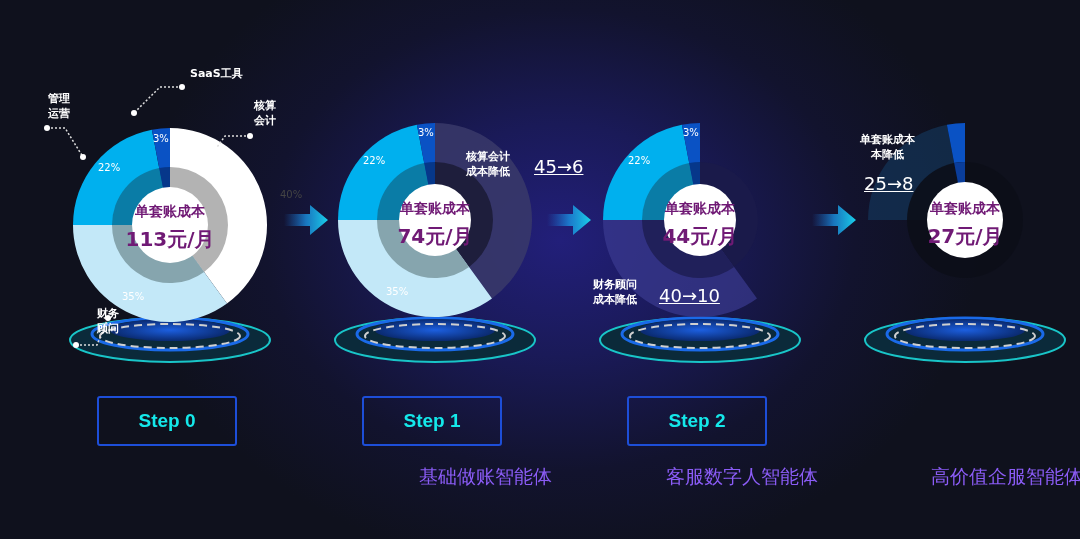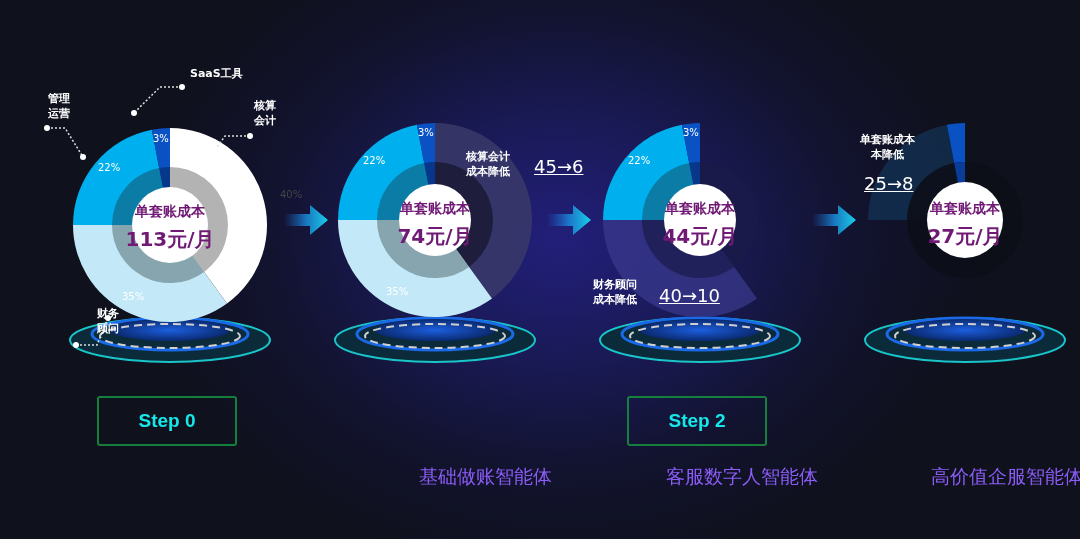--- a/index.html
+++ b/index.html
@@ -8,21 +8,21 @@
     font-family:"DejaVu Sans","Liberation Sans",sans-serif;color:#fff;}
   .panel{position:absolute;top:0;width:270px;height:539px;}
   .donut{position:absolute;}
   .center-label{position:absolute;text-align:center;color:#701a75;font-weight:bold;line-height:1.2;}
   .center-label .l1{font-size:14px;}
   .center-label .l2{font-size:20px;margin-top:7px;}
   .pct{position:absolute;font-size:10px;color:#fff;}
   .pct.dark{color:#444;margin-left:48px;}
   .callout{position:absolute;font-size:11px;font-weight:bold;color:#fff;line-height:1.35;text-align:center;}
   .reduce{position:absolute;font-size:18px;color:#fff;text-decoration:underline;}
-  .step-btn{position:absolute;width:140px;height:50px;border:2px solid #15803d;border-radius:3px;box-sizing:border-box;
+  .step-btn{position:absolute;width:140px;height:50px;border:2px solid #1d4ed8;border-radius:3px;box-sizing:border-box;
     display:flex;align-items:center;justify-content:center;color:#14e8ea;font-weight:bold;font-size:19px;
     font-family:"Liberation Sans",sans-serif;background:transparent;cursor:pointer;}
   .step-desc{position:absolute;font-size:19px;color:#8b5cf6;width:240px;text-align:right;}
   .arrow{position:absolute;width:44px;height:30px;}
 </style>
 </head>
 <body>
 
 <svg width="0" height="0" style="position:absolute">
   <defs>
@@ -123,20 +123,21 @@
     <div class="l1">单套账成本</div>
     <div class="l2">74元/月</div>
   </div>
   <span class="pct" style="left:86px;top:286px;">35%</span>
   <span class="pct" style="left:63px;top:155px;">22%</span>
   <span class="pct" style="left:118px;top:127px;">3%</span>
   <div class="callout" style="left:166px;top:150px;white-space:pre-line;text-align:left;">核算会计
 成本降低</div>
   <div class="reduce" style="left:234px;top:156px;">45→6</div>
 
+  <button class="step-btn" style="left:62px;top:396px;">Step 1</button>
   <div class="step-desc" style="left:12px;top:464px;">基础做账智能体</div>
 </div>
 
 <svg class="arrow" style="left:547px;top:205px" viewBox="0 0 44 30">
   <path d="M0,9 L26,9 L26,0 L44,15 L26,30 L26,21 L0,21 Z" fill="url(#arrowGrad)"></path>
 </svg>
 
 <div class="panel" style="left:565px;">
   <svg style="position:absolute;left:30px;top:310px" width="210" height="60">
     <ellipse cx="105" cy="30" rx="100" ry="22" fill="#0b2a3a" stroke="#19c5c8" stroke-width="2"></ellipse>

